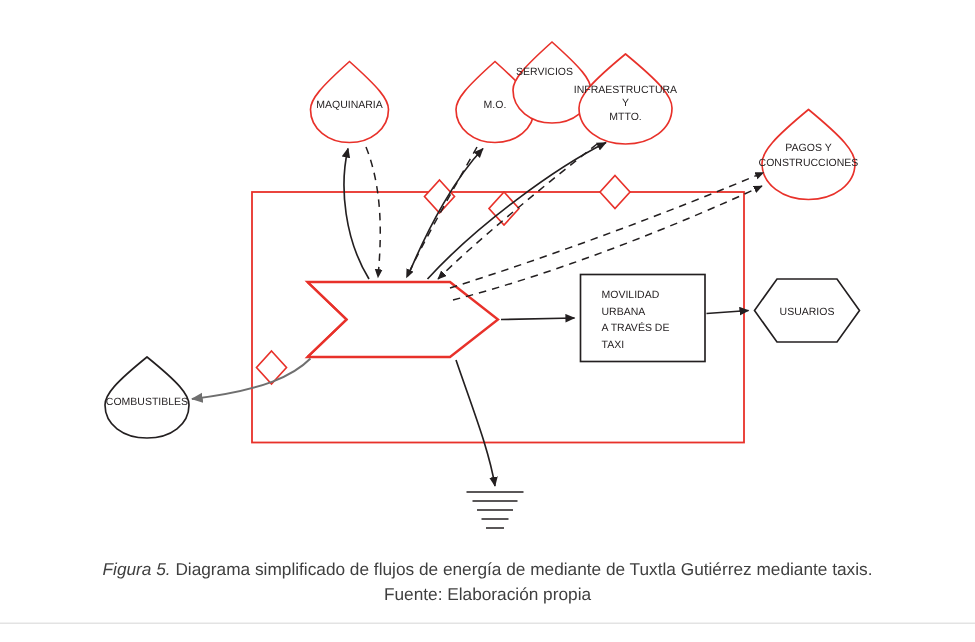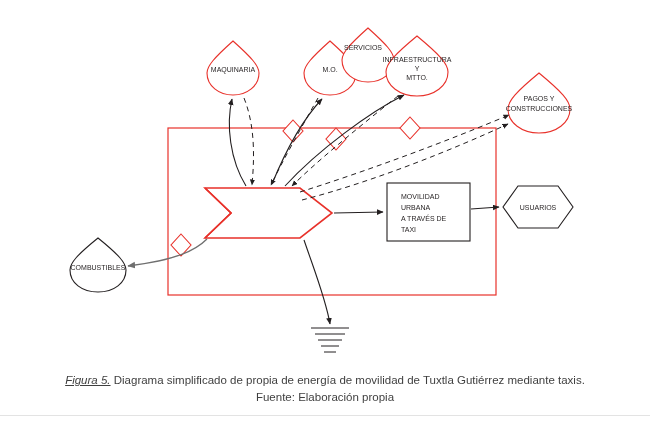--- a/index.html
+++ b/index.html
@@ -39,21 +39,20 @@
     left: 28px;
     top: 372px;
     width: 594px;
     text-align: center;
     font-size: 11.5px;
     line-height: 1.45;
     color: #3f3f3f;
   }
   .caption .fig-label {
     font-style: italic;
-    text-decoration: underline;
   }
   .caption .line2 {
     display: block;
     text-align: center;
   }
   .divider {
     position: absolute;
     left: 0;
     top: 415px;
     width: 650px;
@@ -170,19 +169,19 @@
 
     <path d="M334,213 L383,212" fill="none" stroke="#231f20" stroke-width="1.1" marker-end="url(#arrow-black)"></path>
 
     <path d="M471,209 L499,207" fill="none" stroke="#231f20" stroke-width="1.1" marker-end="url(#arrow-black)"></path>
 
     <path d="M304,240 C316,275 326,300 330,324" fill="none" stroke="#231f20" stroke-width="1.1" marker-end="url(#arrow-black)"></path>
 
   </svg>
 
   <div class="caption">
-    <span class="fig-label">Figura 5.</span><span> Diagrama simplificado de propia de energía de movilidad de Tuxtla Gutiérrez mediante taxis.</span>
+    <span class="fig-label">Figura 5.</span><span> Diagrama simplificado de flujos de energía de mediante de Tuxtla Gutiérrez mediante taxis.</span>
     <span class="line2">Fuente: Elaboración propia</span>
   </div>
 
   <div class="divider"></div>
 
 </div>
 
 </body></html>

